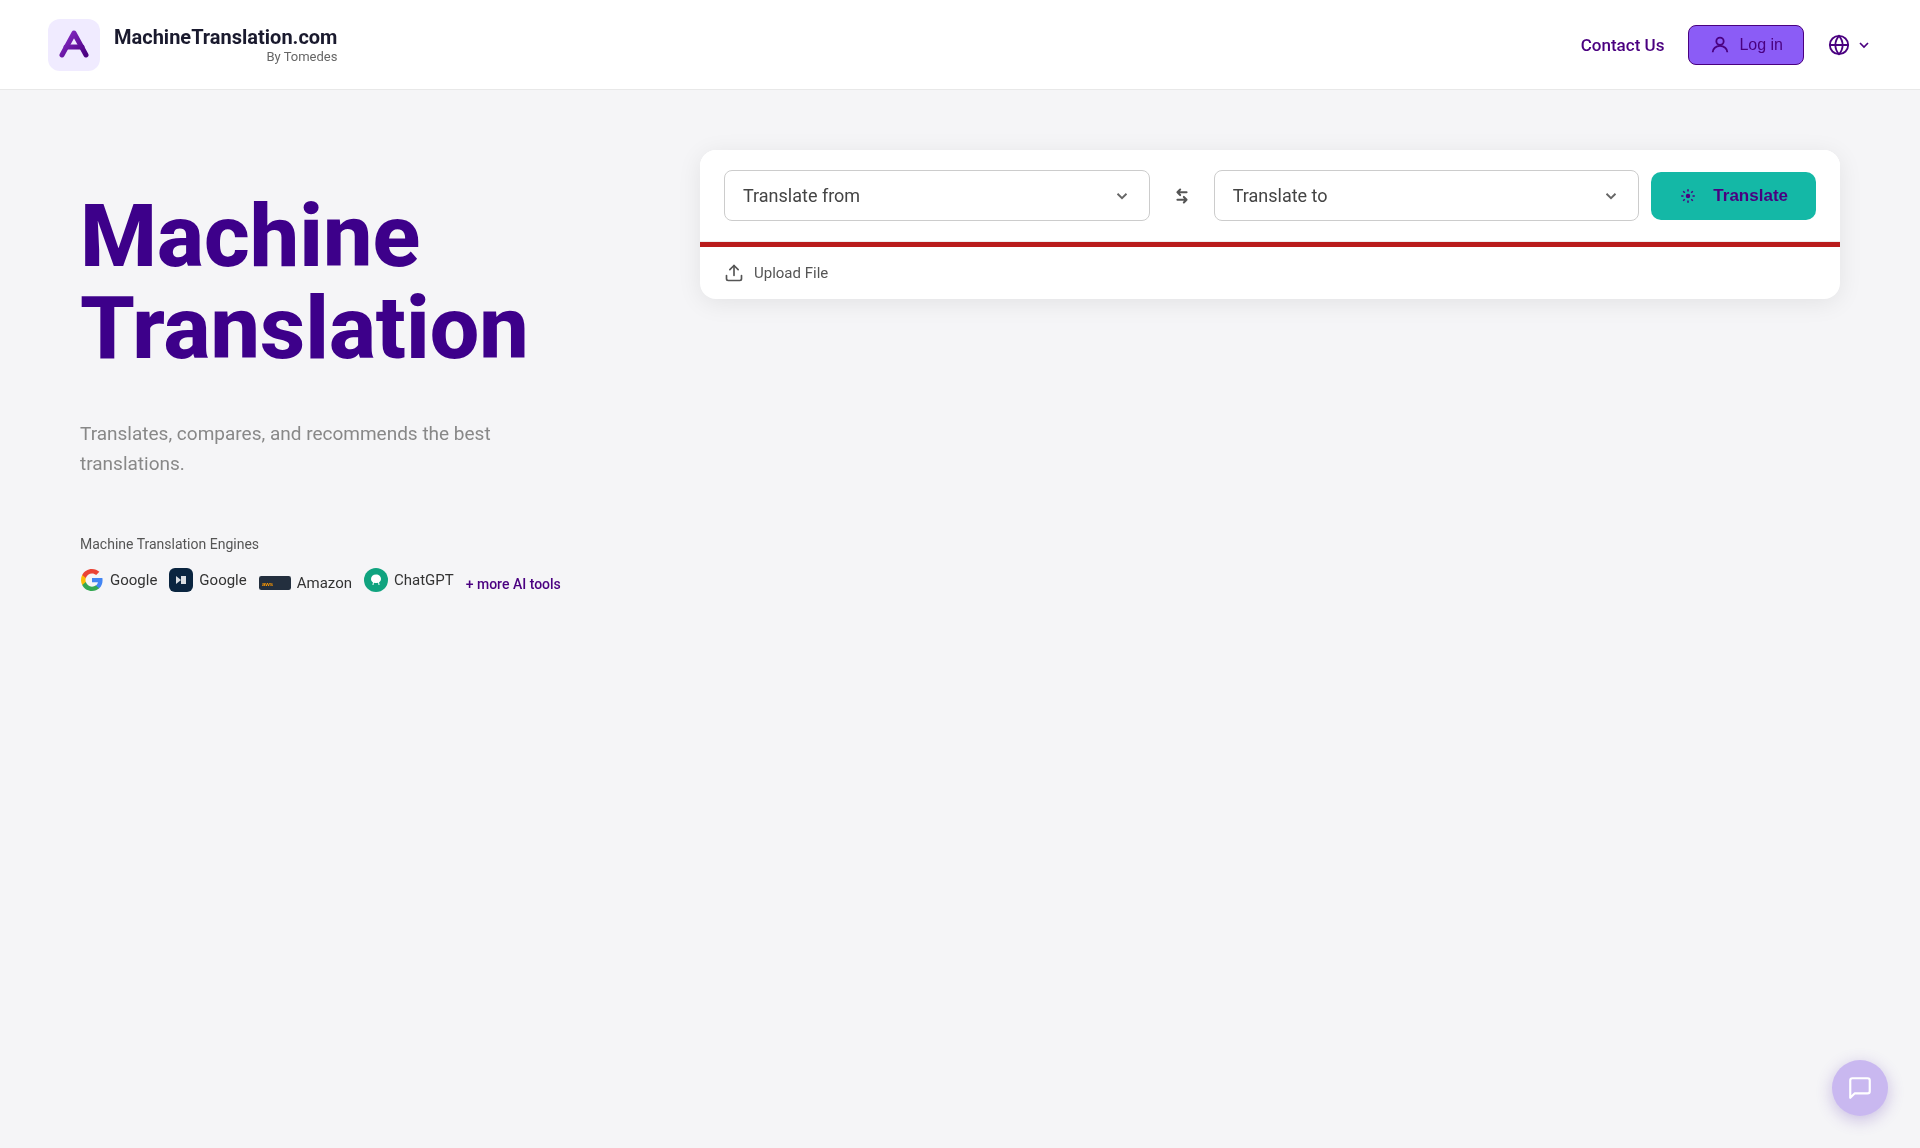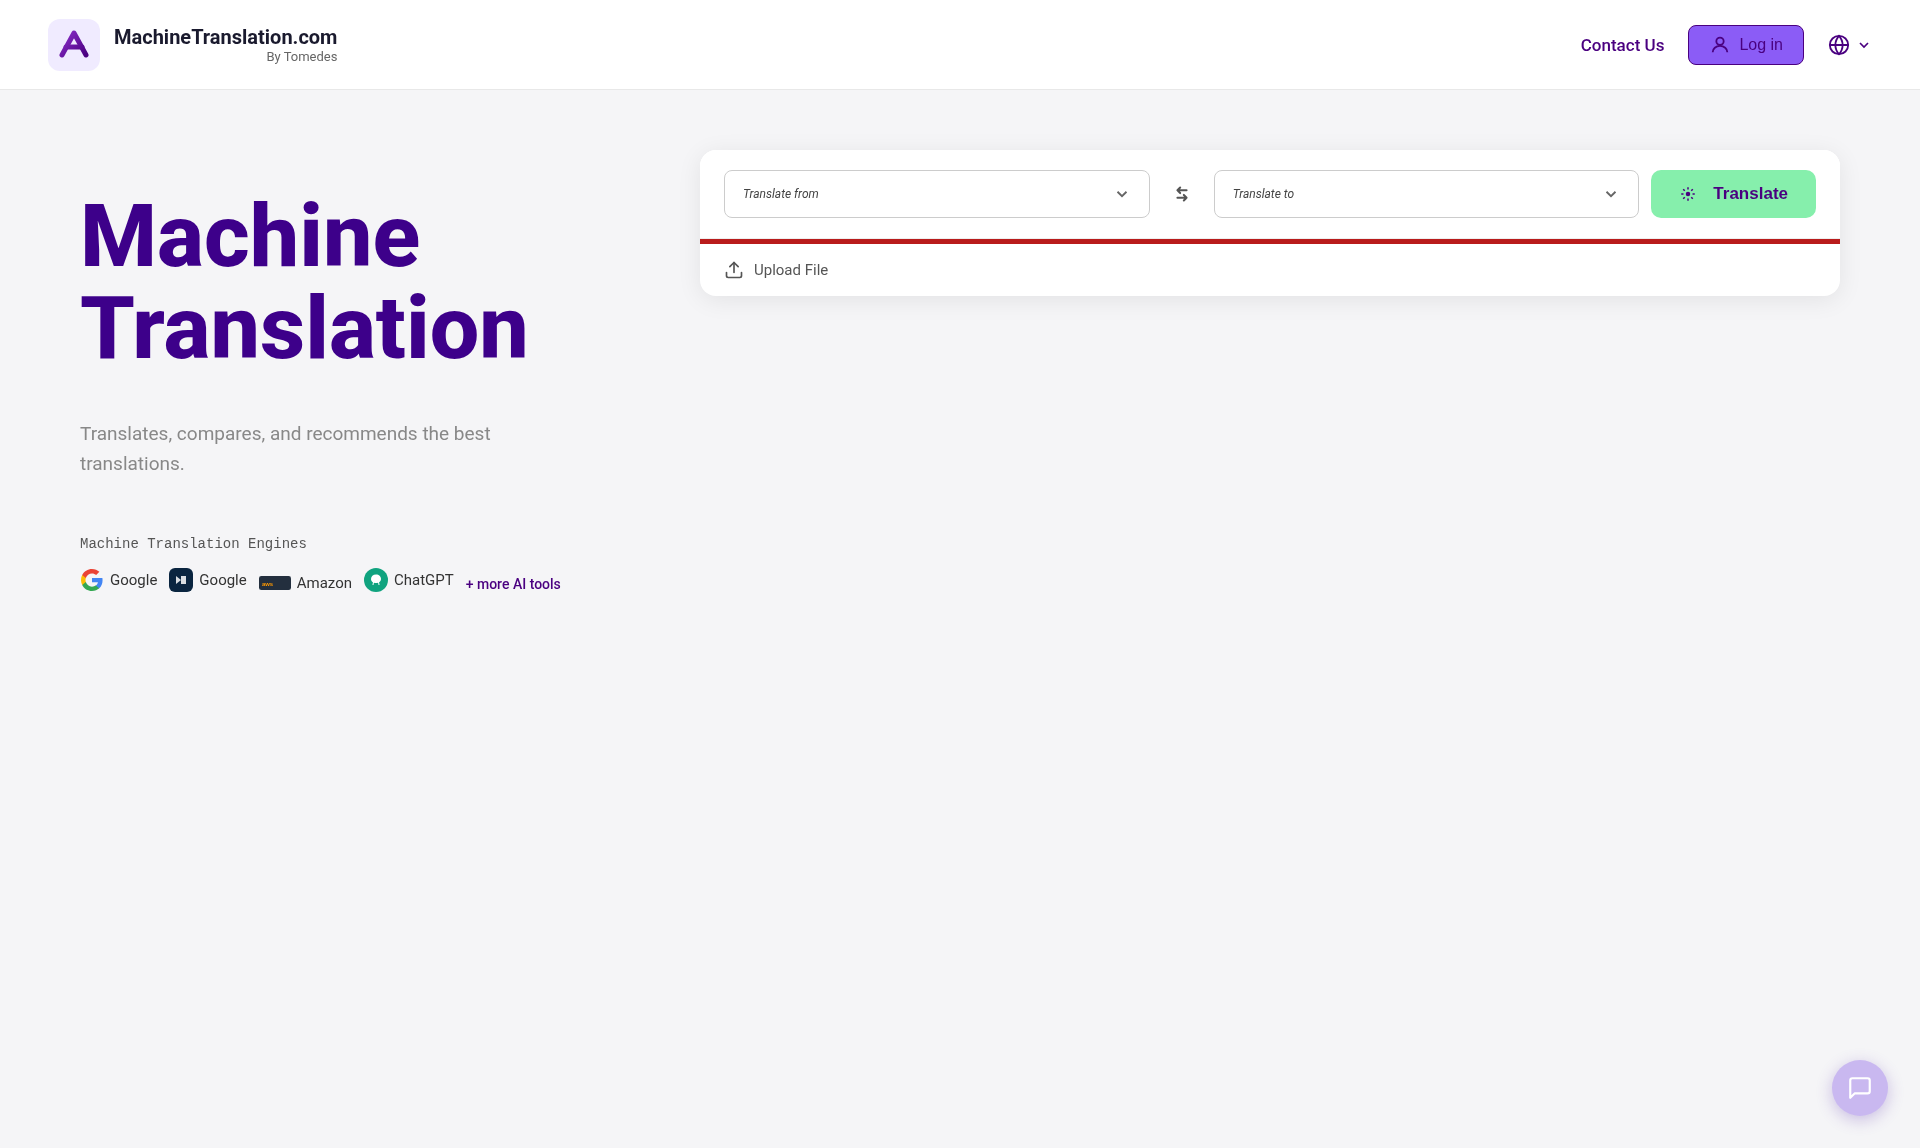--- a/index.html
+++ b/index.html
@@ -120,21 +120,20 @@
       line-height: 1.6;
       margin-bottom: 56px;
       max-width: 420px;
     }
 
     .engines-label {
       font-size: 14px;
       color: #555;
       margin-bottom: 16px;
       font-weight: 400;
-      font-family: Liberation Mono, monospace;
     }
 
     .engines-list {
       display: flex;
       align-items: flex-end;
       gap: 12px;
       flex-wrap: wrap;
     }
 
     .engine-item {
@@ -182,41 +181,40 @@
       border-radius: 8px;
       padding: 14px 18px;
       background: #fff;
       cursor: pointer;
       font-size: 16px;
       color: #333;
     }
 
     .lang-dropdown-text {
       color: #444;
-      font-size: 12px;
-      font-style: italic;
+      font-size: 18px;
     }
 
     .swap-btn {
       width: 40px;
       height: 40px;
       display: flex;
       align-items: center;
       justify-content: center;
       cursor: pointer;
       color: #555;
       border-radius: 50%;
       flex-shrink: 0;
     }
 
     .translate-btn {
       display: flex;
       align-items: center;
       gap: 16px;
-      background: #86efac;
+      background: #14b8a6;
       color: #4a0080;
       border: none;
       border-radius: 10px;
       padding: 14px 28px;
       font-size: 17px;
       font-weight: 600;
       cursor: pointer;
       white-space: nowrap;
       flex-shrink: 0;
     }

